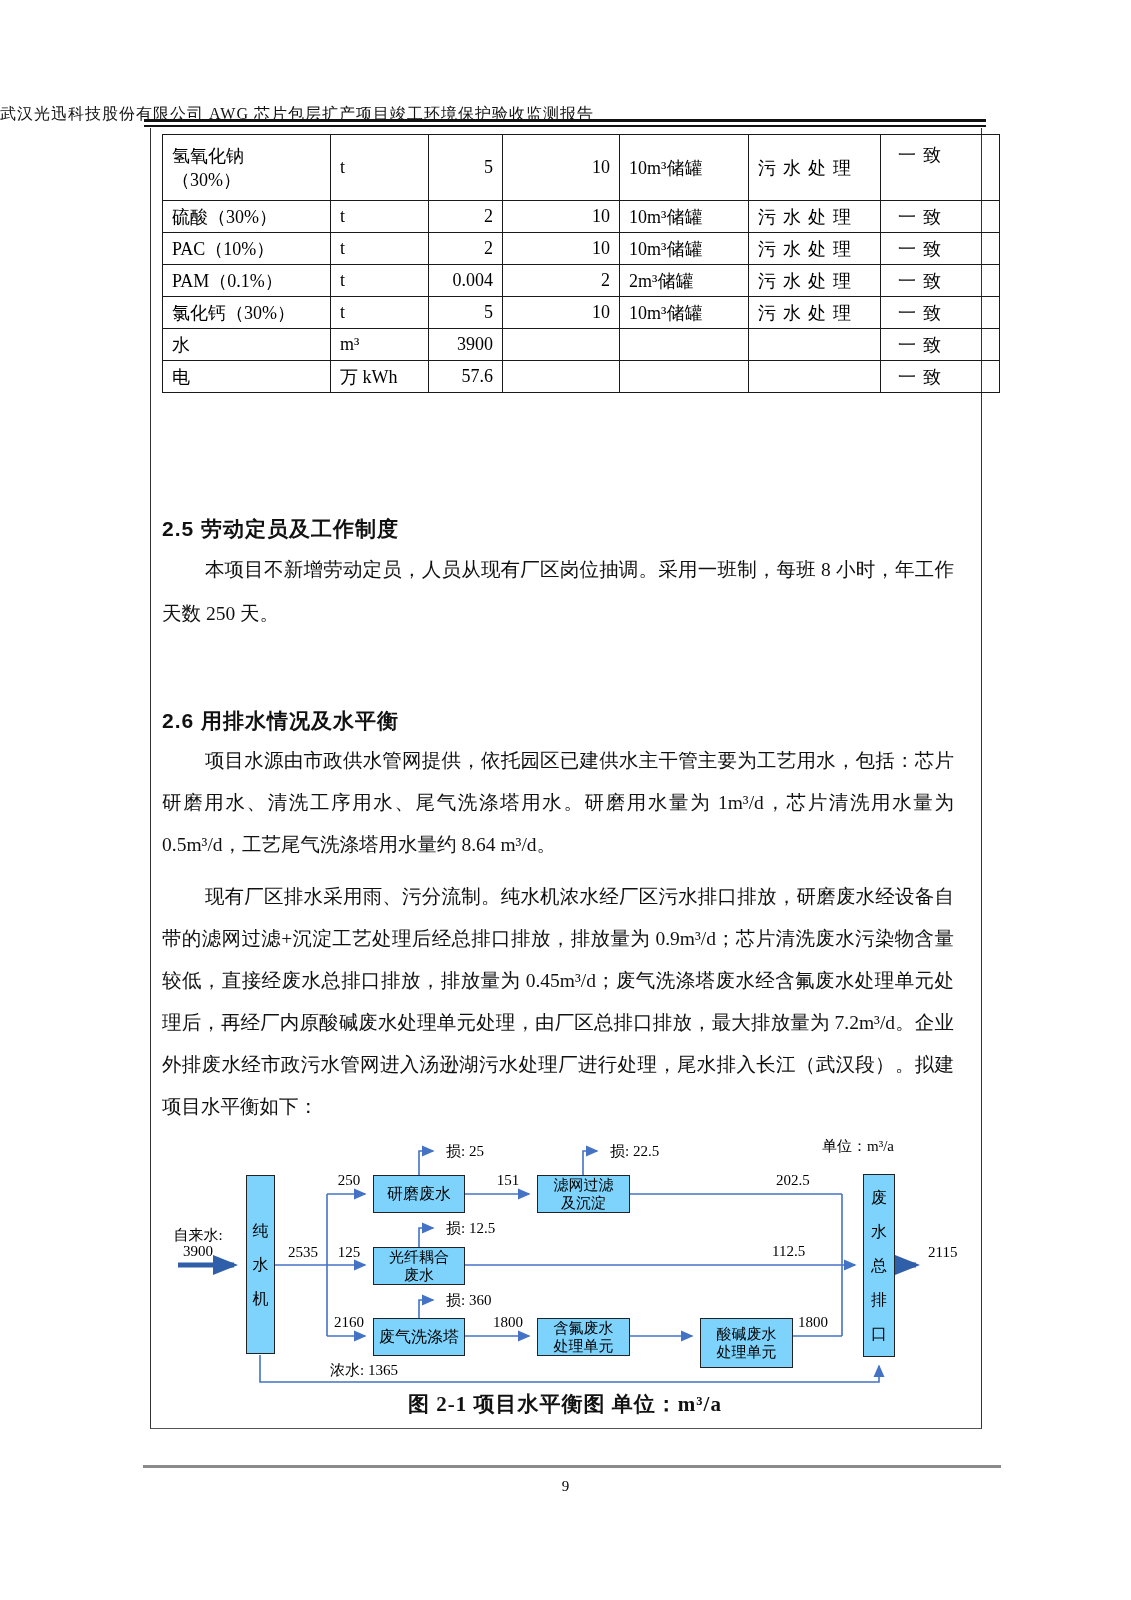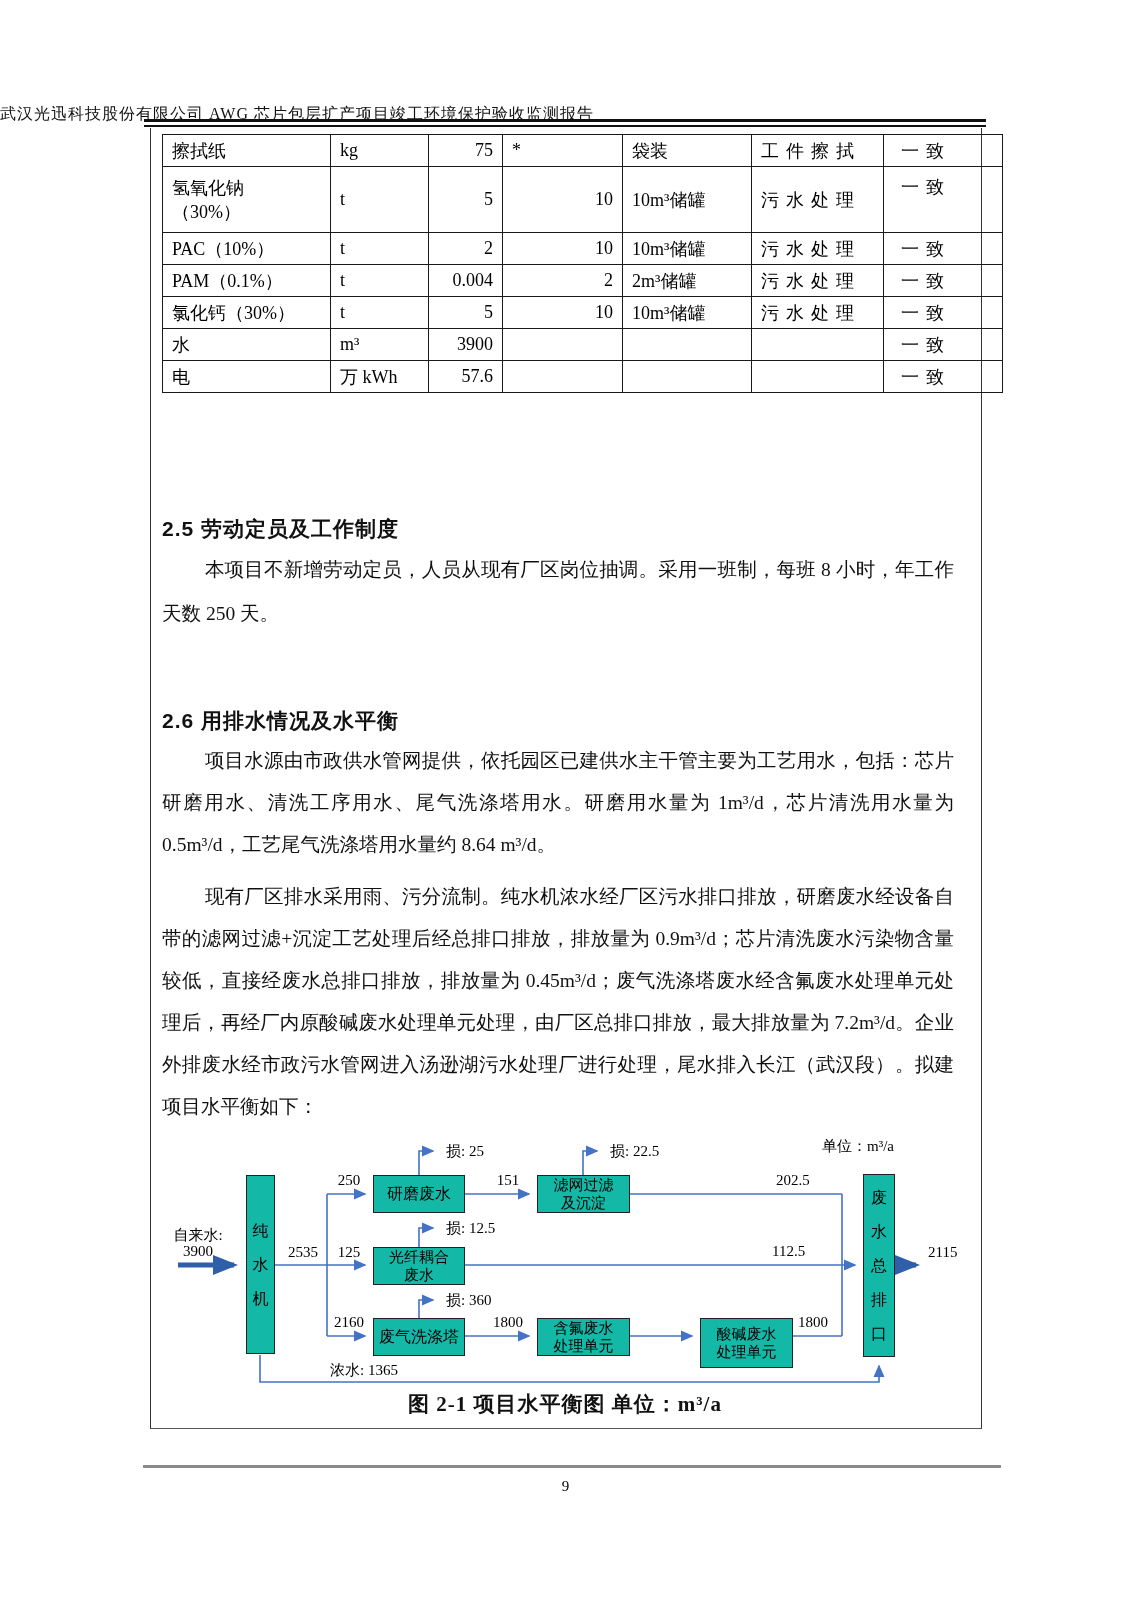--- a/index.html
+++ b/index.html
@@ -55,21 +55,21 @@
   .p25{top:548px;line-height:44px;}
   .h25{top:515px;}
   .h26{top:707px;}
   .p261{top:740px;line-height:42px;}
   .p262{top:876px;line-height:42px;}
 
   
   .diagram{top:1128px;left:150px;width:830px;height:264px;}
   .diagram svg{position:absolute;top:0;left:0;}
   .node{
-    position:absolute;background:#14b8a6;border:1.5px solid #222;
+    position:absolute;background:#7dd3fc;border:1.5px solid #222;
     display:flex;align-items:center;justify-content:center;text-align:center;
     font-size:16px;white-space:pre-line;line-height:18px;box-sizing:border-box;
   }
   .node.vert{word-break:break-all;line-height:34px;font-size:16px;padding:0;}
   .dlabel{position:absolute;font-size:15px;white-space:pre-line;line-height:16px;color:#000;}
   .center{text-align:center;}
   .caption{
     top:1390px;left:150px;width:830px;text-align:center;
     font-size:21px;font-weight:bold;letter-spacing:1px;color:#111;
   }
@@ -83,34 +83,34 @@
 
 <div class="abs header-title">武汉光迅科技股份有限公司 AWG 芯片包层扩产项目竣工环境保护验收监测报告</div>
 <div class="abs dline1"></div>
 <div class="abs dline2"></div>
 
 <div class="abs frame"></div>
 
 <div class="abs materials">
   <table>
     <tbody>
-        <tr>
-          <td class="c-name">擦拭纸</td>
-          <td class="c-unit">kg</td>
-          <td class="c-amount">75</td>
-          <td class="c-amount2 star">*</td>
-          <td class="c-package">袋装</td>
-          <td class="c-usage">工件擦拭</td>
-          <td class="c-consistency">一致</td>
-        </tr>
         <tr class="tall">
           <td class="c-name">氢氧化钠
 （30%）</td>
           <td class="c-unit">t</td>
           <td class="c-amount">5</td>
+          <td class="c-amount2">10</td>
+          <td class="c-package">10m³储罐</td>
+          <td class="c-usage">污水处理</td>
+          <td class="c-consistency">一致</td>
+        </tr>
+        <tr>
+          <td class="c-name">硫酸（30%）</td>
+          <td class="c-unit">t</td>
+          <td class="c-amount">2</td>
           <td class="c-amount2">10</td>
           <td class="c-package">10m³储罐</td>
           <td class="c-usage">污水处理</td>
           <td class="c-consistency">一致</td>
         </tr>
         <tr>
           <td class="c-name">PAC（10%）</td>
           <td class="c-unit">t</td>
           <td class="c-amount">2</td>
           <td class="c-amount2">10</td>

